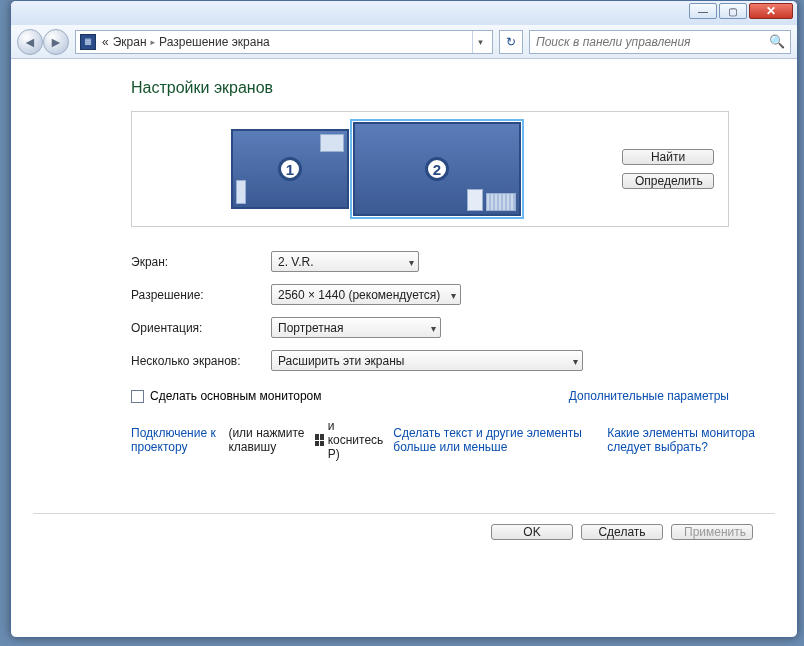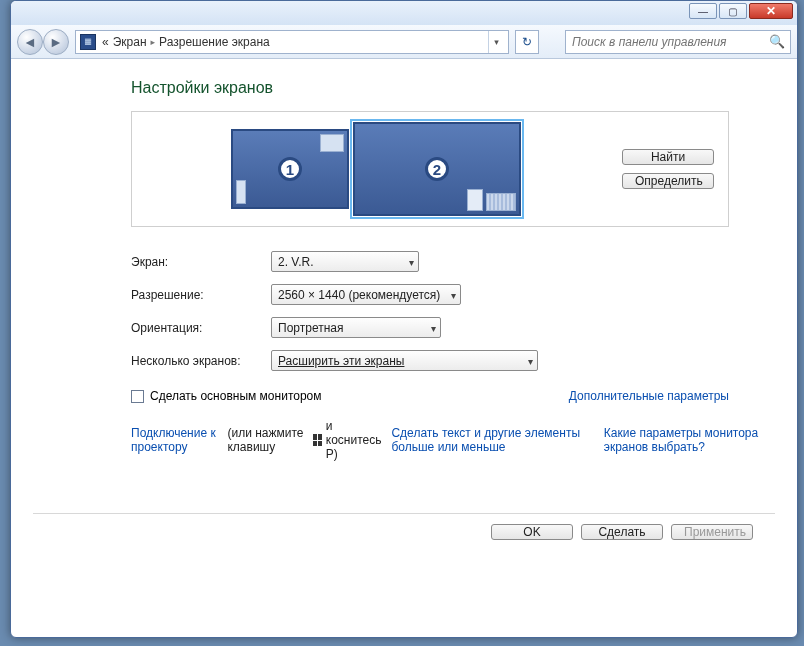--- a/index.html
+++ b/index.html
@@ -84,26 +84,25 @@
     color:#555; font-size:9px; cursor:pointer;
   }
   .refresh-btn {
     width:24px; height:24px;
     background:#fff;
     border:1px solid #9fb2cd;
     display:flex; align-items:center; justify-content:center;
     color:#1a4c8a; font-size:12px; cursor:pointer;
   }
   .searchbar {
-    width:226px; height:24px;
+    width:262px; height:24px;
     background:#fff;
     border:1px solid #9fb2cd;
     display:flex; align-items:center;
     padding:0 4px;
-    margin-left:20px;
   }
   .searchbar input {
     border:none; outline:none; flex:1;
     font-style:italic; color:#888; font-size:12px;
     font-family:inherit;
   }
   .search-icon { color:#2a5fa8; font-size:13px; cursor:pointer; }
   .content {
     padding: 12px 22px 10px 22px;
   }
@@ -166,21 +165,21 @@
     display:flex; align-items:center;
     padding:0 18px 0 6px;
     position:relative;
     cursor:pointer;
     font-size:12px; color:#222;
   }
   .combo::after {
     content:"▾"; position:absolute; right:4px; top:50%; transform:translateY(-50%);
     color:#444; font-size:10px;
   }
-  .combo.w1{ width:148px;} .combo.w2{width:190px;} .combo.w3{width:170px;} .combo.w4{width:267px;text-decoration:underline;}
+  .combo.w1{ width:148px;} .combo.w2{width:190px;} .combo.w3{width:170px;} .combo.w4{width:312px;}
   .checkbox-row {
     margin:18px 0 0 98px;
     display:flex; justify-content:space-between; 
     width:598px;
   }
   .chk { display:flex; align-items:center; gap:6px; cursor:pointer; }
   .chk-box { width:13px; height:13px; border:1px solid #6a7a92; background:#fff;}
   .link { color:#0a4fb0; cursor:pointer; }
   .links-section { margin:16px 0 0 98px; display:flex; gap:10px;}
   .link-row { display:flex; align-items:center; gap:4px; color:#222;}
@@ -304,21 +303,21 @@
             <span></span>
             <span></span>
             <span></span>
           </span>
         <span>и коснитесь P)</span>
       </div>
       <div class="link-row">
         <span class="link">Сделать текст и другие элементы больше или меньше</span>
       </div>
       <div class="link-row">
-        <span class="link">Какие параметры монитора экранов выбрать?</span>
+        <span class="link">Какие элементы монитора следует выбрать?</span>
       </div>
     </div>
 
     <div class="separator"></div>
     <div class="footer-buttons">
       <button class="win-btn">OK</button>
       <button class="win-btn">Сделать</button>
       <button class="win-btn" disabled="">Применить</button>
     </div>
   </div>

